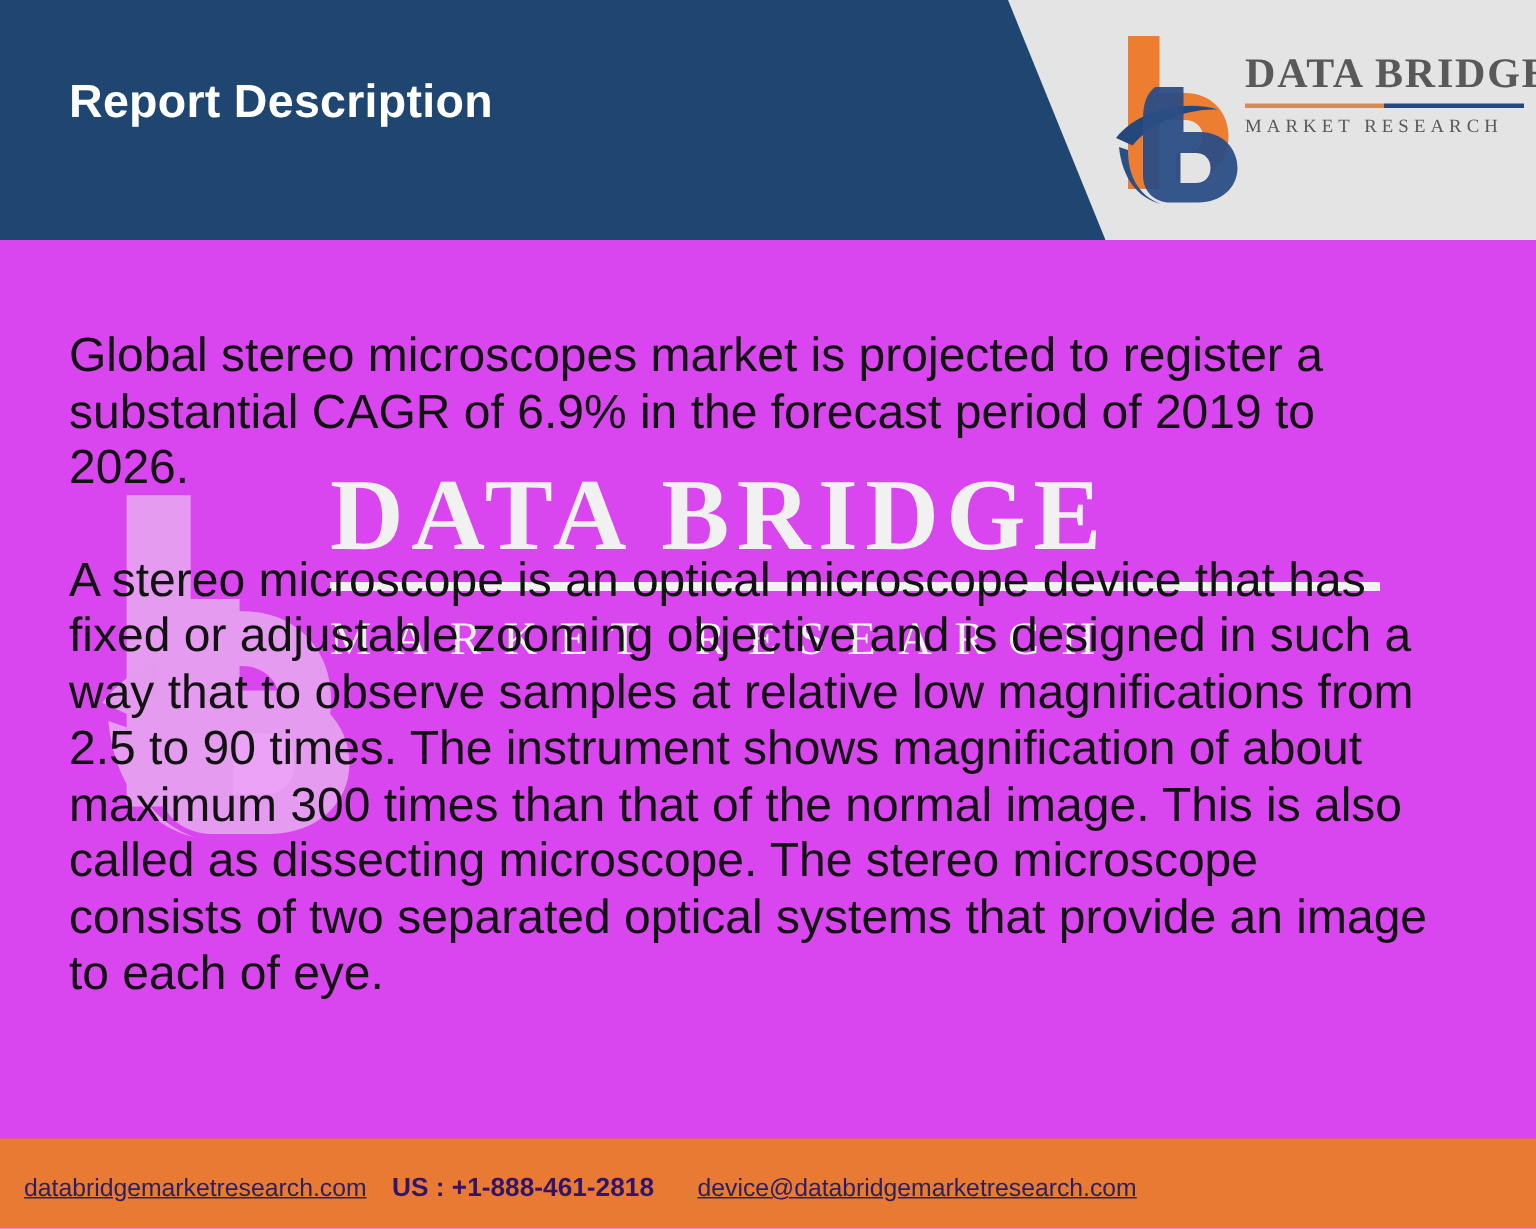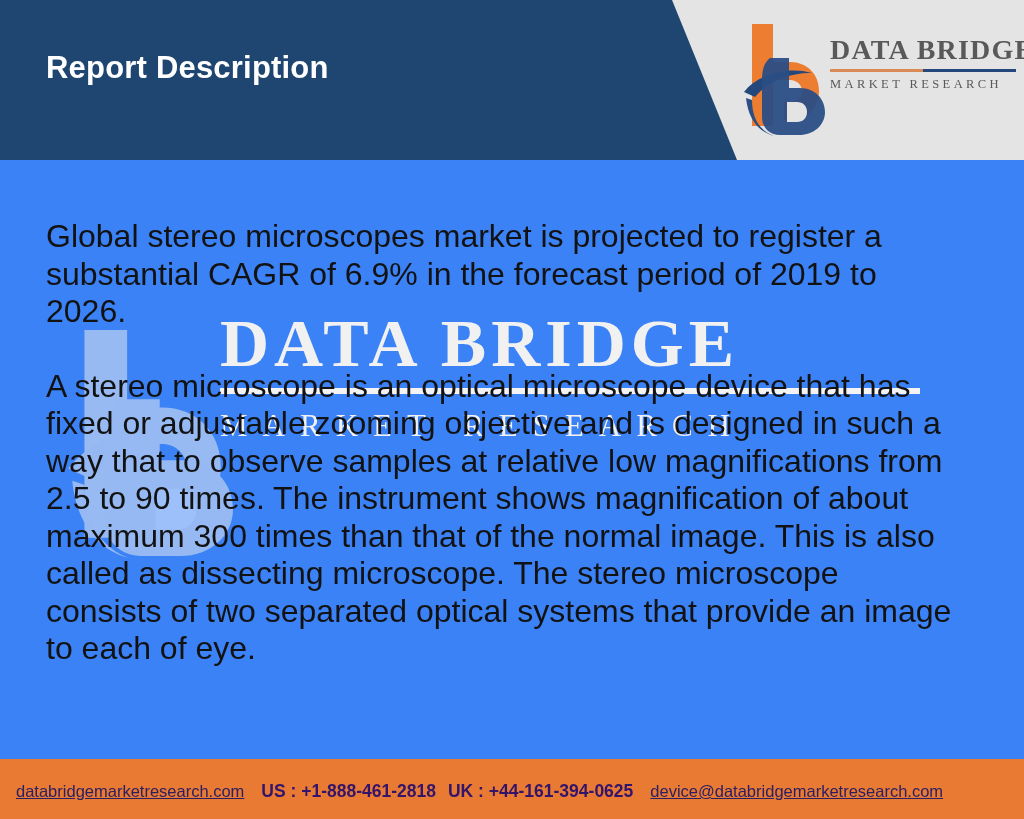--- a/index.html
+++ b/index.html
@@ -12,21 +12,21 @@
     background: #ffffff;
     font-family: "Liberation Sans", sans-serif;
     overflow: hidden;
     position: relative;
   }
 
   #slide {
     position: relative;
     width: 1024px;
     height: 819px;
-    background: #3b82f6;
+    background: #d946ef;
     overflow: hidden;
   }
 
   
   #header {
     position: absolute;
     left: 0;
     top: 0;
     width: 1024px;
     height: 160px;
@@ -248,19 +248,18 @@
     <div id="para-gap"></div>
     <p>A stereo microscope is an optical microscope device that has fixed or adjustable zooming objective and is designed in such a way that to observe samples at relative low magnifications from 2.5 to 90 times. The instrument shows magnification of about maximum 300 times than that of the normal image. This is also called as dissecting microscope. The stereo microscope consists of two separated optical systems that provide an image to each of eye.</p>
   </div>
 
   <div id="footer">
     <div id="footer-inner">
       <span class="footer-link">databridgemarketresearch.com</span>
       <span class="sp-lg"></span>
       <span class="footer-phone">US : +1-888-461-2818</span>
       <span class="sp-md"></span>
-      <span class="footer-phone">UK : +44-161-394-0625</span>
       <span class="sp-lg"></span>
       <span class="footer-link">device@databridgemarketresearch.com</span>
     </div>
   </div>
 
 </div>
 
 </body></html>

